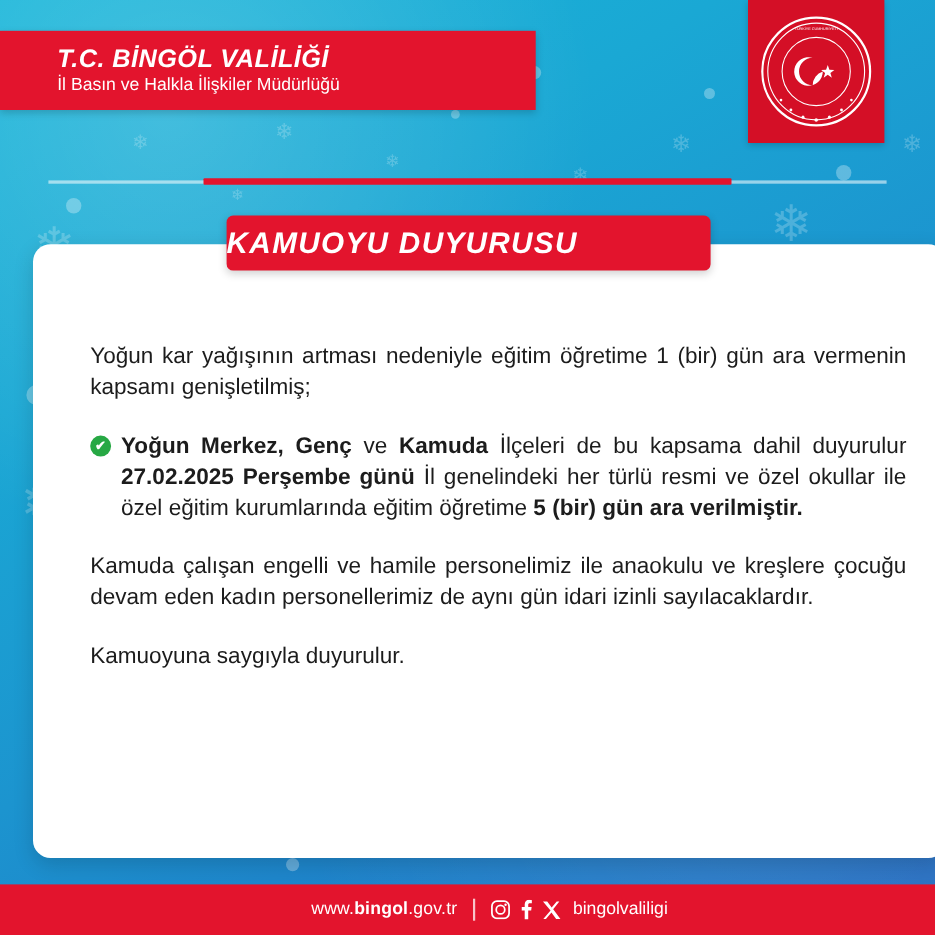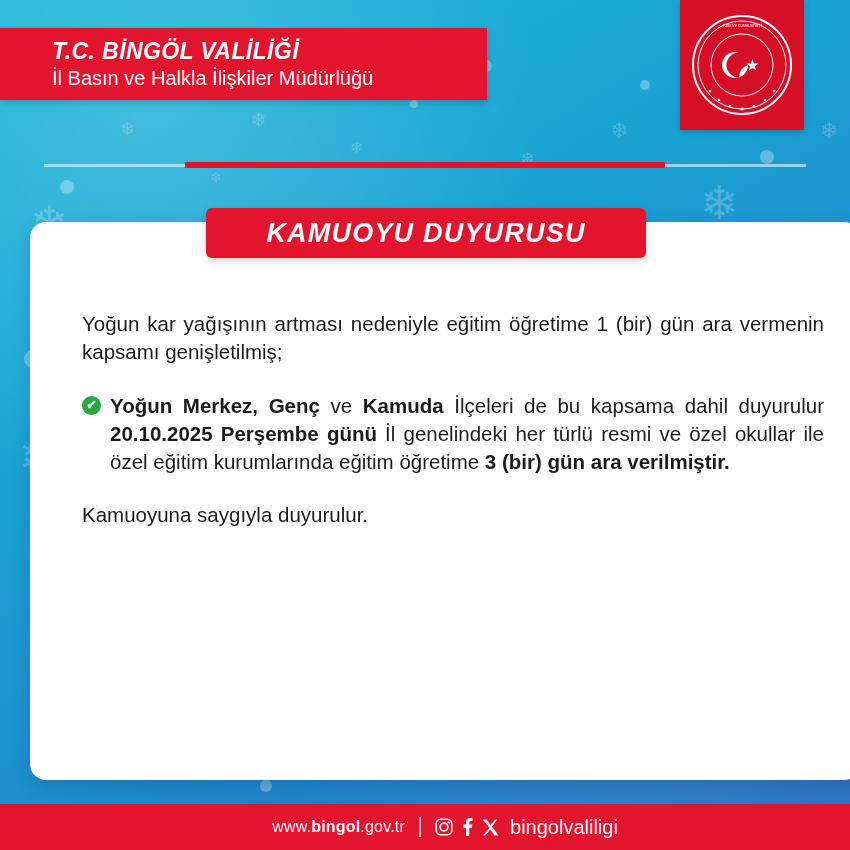--- a/index.html
+++ b/index.html
@@ -49,21 +49,21 @@
   .header-title {
     color: #ffffff;
     font-size: 23px;
     font-weight: bold;
     letter-spacing: 0.4px;
     font-style: italic;
     line-height: 1.08;
   }
   .header-sub {
     color: #ffffff;
-    font-size: 20px;
+    font-size: 16px;
     font-weight: normal;
     margin-top: 3px;
     line-height: 1.1;
   }
 
   
   .emblem-box {
     position: absolute;
     top: 0; left: 680px;
     width: 124px; height: 130px;
@@ -92,24 +92,23 @@
 
   
   .banner {
     position: absolute;
     top: 196px; left: 206px;
     width: 440px; height: 50px;
     background: #e3142d;
     border-radius: 6px;
     display: flex;
     align-items: center;
-    justify-content: center;
+    justify-content: flex-start;
     box-shadow: 0 3px 8px rgba(0,0,0,0.18);
     z-index: 3;
-    margin-top: 12px;
   }
   .banner-text {
     color: #fff;
     font-size: 27px;
     font-weight: bold;
     font-style: italic;
     letter-spacing: 1.2px;
   }
 
   
@@ -165,21 +164,21 @@
   .footer .sep {
     width: 2px; height: 20px;
     background: rgba(255,255,255,0.75);
   }
   .social {
     display: flex;
     align-items: center;
     gap: 9px;
   }
   .social svg { display: block; }
-  .social-handle { font-size: 20px; margin-left: 2px; text-align: center; }
+  .social-handle { font-size: 16px; margin-left: 2px; text-align: center; }
 </style>
 </head>
 <body>
 
 <div id="poster">
 
   <div class="flakes" id="flake-layer">
       <div class="flake" style="left: 30px; top: 200px; font-size: 46px;">❄</div>
       <div class="flake" style="left: 120px; top: 250px; font-size: 30px;">❄</div>
       <div class="flake" style="left: 18px; top: 430px; font-size: 54px;">❄</div>
@@ -250,21 +249,22 @@
       </g>
     </svg>
   </div>
 
   <div class="divider"></div>
   <div class="divider-red"></div>
 
   <div class="card">
     <div class="body-text" id="body-slot">
         <div class="para"><span>Yoğun kar yağışının artması nedeniyle eğitim öğretime 1 (bir) gün ara vermenin kapsamı genişletilmiş;</span></div>
-        <div class="para bullet"><span class="check-icon">✔</span><b>Yoğun Merkez, Genç</b><span> ve </span><b>Kamuda</b><span> İlçeleri de bu kapsama dahil duyurulur </span><b>20.10.2025 Perşembe günü</b><span> İl genelindeki her türlü resmi ve özel okullar ile özel eğitim kurumlarında eğitim öğretime </span><b>3 (bir) gün ara verilmiştir.</b></div>
+        <div class="para bullet"><span class="check-icon">✔</span><b>Yoğun Merkez, Genç</b><span> ve </span><b>Kamuda</b><span> İlçeleri de bu kapsama dahil duyurulur </span><b>27.02.2025 Perşembe günü</b><span> İl genelindeki her türlü resmi ve özel okullar ile özel eğitim kurumlarında eğitim öğretime </span><b>5 (bir) gün ara verilmiştir.</b></div>
+        <div class="para"><span>Kamuda çalışan engelli ve hamile personelimiz ile anaokulu ve kreşlere çocuğu devam eden kadın personellerimiz de aynı gün idari izinli sayılacaklardır.</span></div>
         <div class="para last"><span>Kamuoyuna saygıyla duyurulur.</span></div>
       </div>
   </div>
 
   <div class="banner">
     <span class="banner-text">KAMUOYU DUYURUSU</span>
   </div>
 
   <div class="footer">
     <span class="web">

